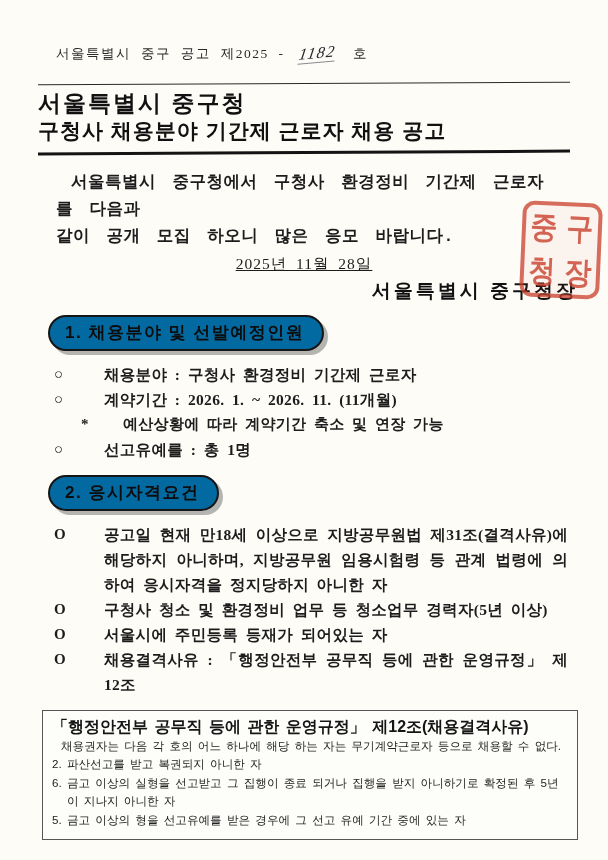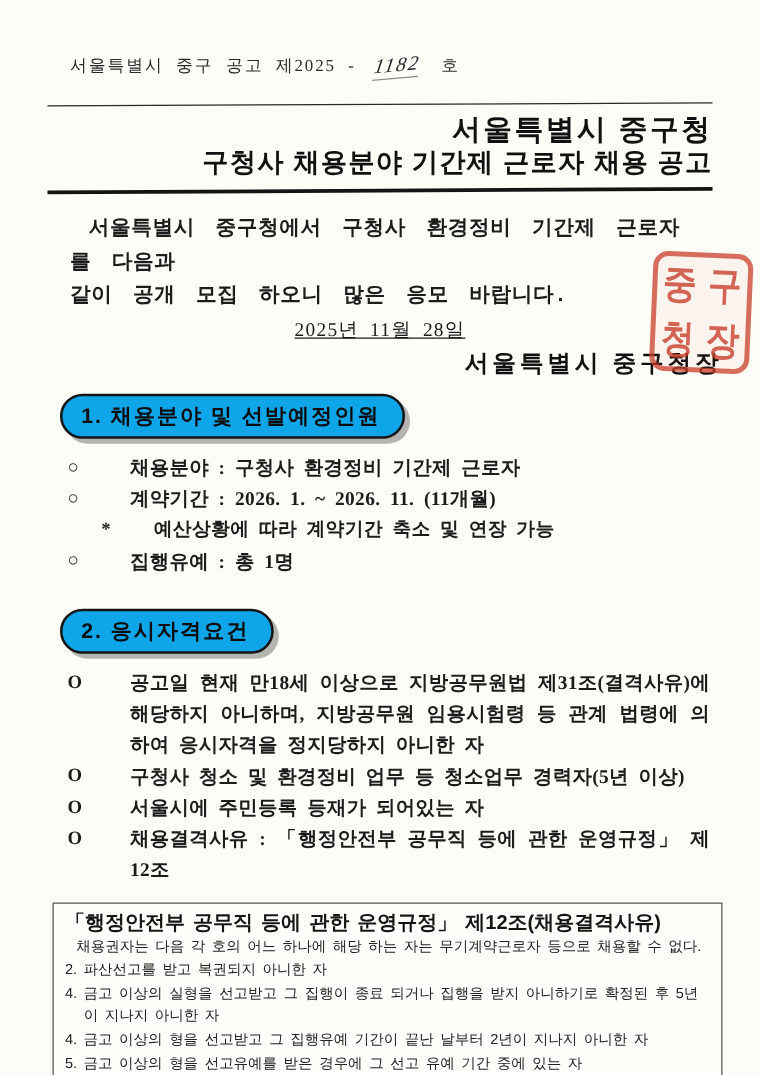--- a/index.html
+++ b/index.html
@@ -24,21 +24,21 @@
   .handwritten{
     display:inline-block;
     font-style:italic;
     font-size:16px;
     transform:rotate(-5deg) skewX(-14deg);
     margin:0 7px 0 5px;
     color:#26262e;
     border-bottom:1px solid rgba(40,40,55,.55);
   }
   
-  .title-block{margin:20px 38px 0 38px;text-align:right;}
+  .title-block{margin:20px 38px 0 38px;text-align:left;}
   .rule-thin{border-top:1.6px solid #2a2a2a;transform:rotate(-.25deg);}
   .rule-thick{border-top:3.6px solid #141414;transform:rotate(-.3deg);}
   .title1{
     margin:5px 0 0 0;
     font-family:"Liberation Sans","DejaVu Sans",sans-serif;
     font-weight:bold;font-size:23px;line-height:28px;letter-spacing:2px;color:#111;
   }
   .title2{
     margin:0 0 7px 0;
     font-family:"Liberation Sans","DejaVu Sans",sans-serif;
@@ -71,25 +71,25 @@
   .seal span{transform:scaleY(1.15);}
   
   .sec-box{
     display:inline-block;
     margin-left:48px;
     border:2.2px solid #151515;
     border-radius:19px;
     padding:4px 18px 5px 15px;
     font-family:"Liberation Sans","DejaVu Sans",sans-serif;
     font-weight:bold;font-size:17px;letter-spacing:1.5px;color:#0d0d0d;
-    background:#0ea5e9;
+    background:#0369a1;
     box-shadow:4px 4px 0 rgba(120,120,120,.55);
   }
   .sec1-box{margin-top:11px;}
-  .sec2-box{margin-top:25px;}
+  .sec2-box{margin-top:13px;}
   
   .list{margin:11px 40px 0 54px;}
   .item{display:flex;align-items:flex-start;font-size:15.5px;font-weight:600;line-height:25px;letter-spacing:.3px;word-spacing:3.5px;}
   .item .bullet{flex:0 0 26px;font-size:15px;line-height:25px;}
   .item.sub{margin-left:27px;font-size:15px;}
   .item.sub .bullet{flex:0 0 18px;}
   .item .txt{flex:1;margin-left:24px;}
   .list2 .item .txt{text-align:justify;}
   
   .reg-box{
@@ -147,21 +147,21 @@
     <div class="item">
       <span class="bullet">○</span>
       <span class="txt">계약기간 : 2026. 1.  ~ 2026. 11. (11개월)</span>
     </div>
     <div class="item sub">
       <span class="bullet">*</span>
       <span class="txt">예산상황에 따라 계약기간 축소 및 연장 가능</span>
     </div>
     <div class="item">
       <span class="bullet">○</span>
-      <span class="txt">집행유예 : 총 1명</span>
+      <span class="txt">선고유예를 : 총 1명</span>
     </div>
   </div>
 
   <div class="sec-box sec2-box">2. 응시자격요건</div>
 
   <div class="list list2">
     <div class="item">
       <span class="bullet">O</span>
       <span class="txt">공고일 현재 만18세 이상으로 지방공무원법 제31조(결격사유)에 해당하지 아니하며, 지방공무원 임용시험령 등 관계 법령에 의하여 응시자격을 정지당하지 아니한 자</span>
     </div>
@@ -176,19 +176,18 @@
     <div class="item">
       <span class="bullet">O</span>
       <span class="txt">채용결격사유 : 「행정안전부 공무직 등에 관한 운영규정」 제 12조</span>
     </div>
   </div>
 
   <div class="reg-box">
     <div class="reg-title">「행정안전부 공무직 등에 관한 운영규정」 제12조(채용결격사유)</div>
     <div class="reg-intro">채용권자는 다음 각 호의 어느 하나에 해당 하는 자는 무기계약근로자 등으로 채용할 수 없다.</div>
     <div class="reg-item">2. 파산선고를 받고 복권되지 아니한 자</div>
-    <div class="reg-item">4. 금고 이상의 실형을 선고받고 그 집행이 종료 되거나 집행을 받지 아니하기로 확정된 후 5년이 지나지 아니한 자</div>
-    <div class="reg-item">4. 금고 이상의 형을 선고받고 그 집행유예 기간이 끝난 날부터 2년이 지나지 아니한 자</div>
+    <div class="reg-item">6. 금고 이상의 실형을 선고받고 그 집행이 종료 되거나 집행을 받지 아니하기로 확정된 후 5년이 지나지 아니한 자</div>
     <div class="reg-item">5. 금고 이상의 형을 선고유예를 받은 경우에 그 선고 유예 기간 중에 있는 자</div>
 
   </div>
 
 </div>
 
 </body></html>

